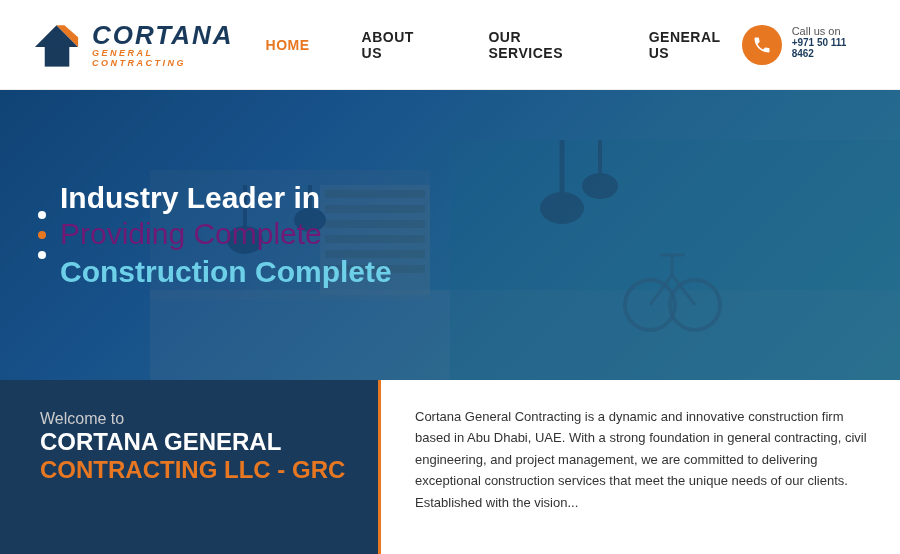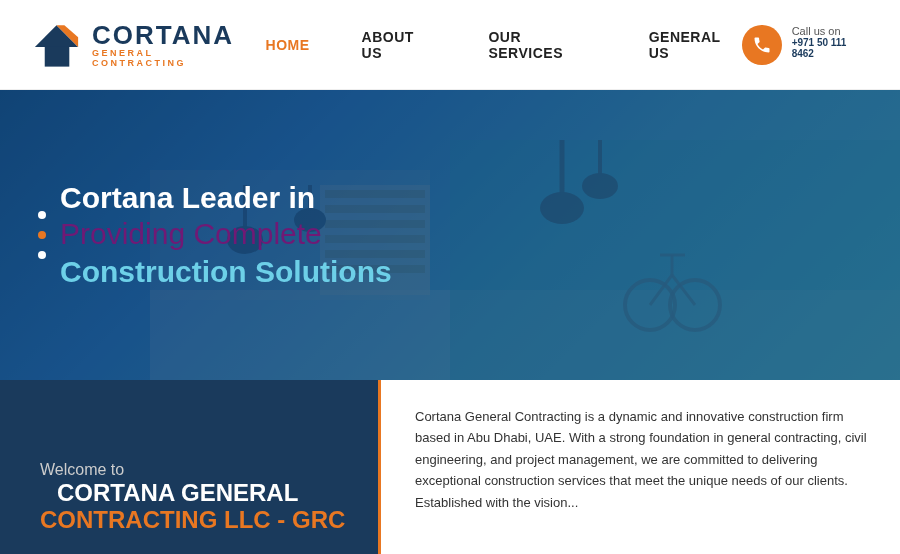--- a/index.html
+++ b/index.html
@@ -12,20 +12,21 @@
       justify-content: space-between;
       padding: 0 30px;
       height: 90px;
       background: #fff;
       border-bottom: 1px solid #eee;
     }
     .logo-container {
       display: flex;
       align-items: center;
       gap: 8px;
+      font-style: italic;
     }
     .logo-icon {
       width: 55px;
       height: 55px;
     }
     .logo-text {
       display: flex;
       flex-direction: column;
     }
     .logo-brand {
@@ -155,21 +156,21 @@
       width: 900px;
       height: 174px;
       background: #f5f5f5;
     }
     .welcome-section {
       width: 380px;
       background: #1a3a5c;
       padding: 30px 30px 20px 40px;
       display: flex;
       flex-direction: column;
-      justify-content: flex-end;
+      justify-content: flex-start;
       position: relative;
     }
     .welcome-section::after {
       content: '';
       position: absolute;
       right: -1px;
       top: 0;
       bottom: 0;
       width: 3px;
       background: #e87722;
@@ -178,21 +179,20 @@
       font-size: 16px;
       color: #ccc;
       font-weight: 400;
     }
     .company-name {
       font-size: 24px;
       font-weight: 900;
       color: #fff;
       line-height: 1.15;
       text-transform: uppercase;
-      margin-left: 17px;
     }
     .company-name-2 {
       font-size: 24px;
       font-weight: 900;
       color: #e87722;
       line-height: 1.15;
       text-transform: uppercase;
     }
     .description-section {
       flex: 1;
@@ -282,23 +282,23 @@
 
   <div class="hero-room-overlay"></div>
 
   <div class="hero-dots">
     <div class="dot"></div>
     <div class="dot orange"></div>
     <div class="dot"></div>
   </div>
 
   <div class="hero-content">
-    <div class="hero-line1">Cortana Leader in</div>
+    <div class="hero-line1">Industry Leader in</div>
     <div class="hero-line2">Providing Complete</div>
-    <div class="hero-line3">Construction Solutions</div>
+    <div class="hero-line3">Construction Complete</div>
   </div>
 </section>
 
 <section class="below-hero">
   <div class="welcome-section">
     <span class="welcome-label">Welcome to</span>
     <span class="company-name">CORTANA GENERAL</span>
     <span class="company-name-2">CONTRACTING LLC - GRC</span>
   </div>
 

